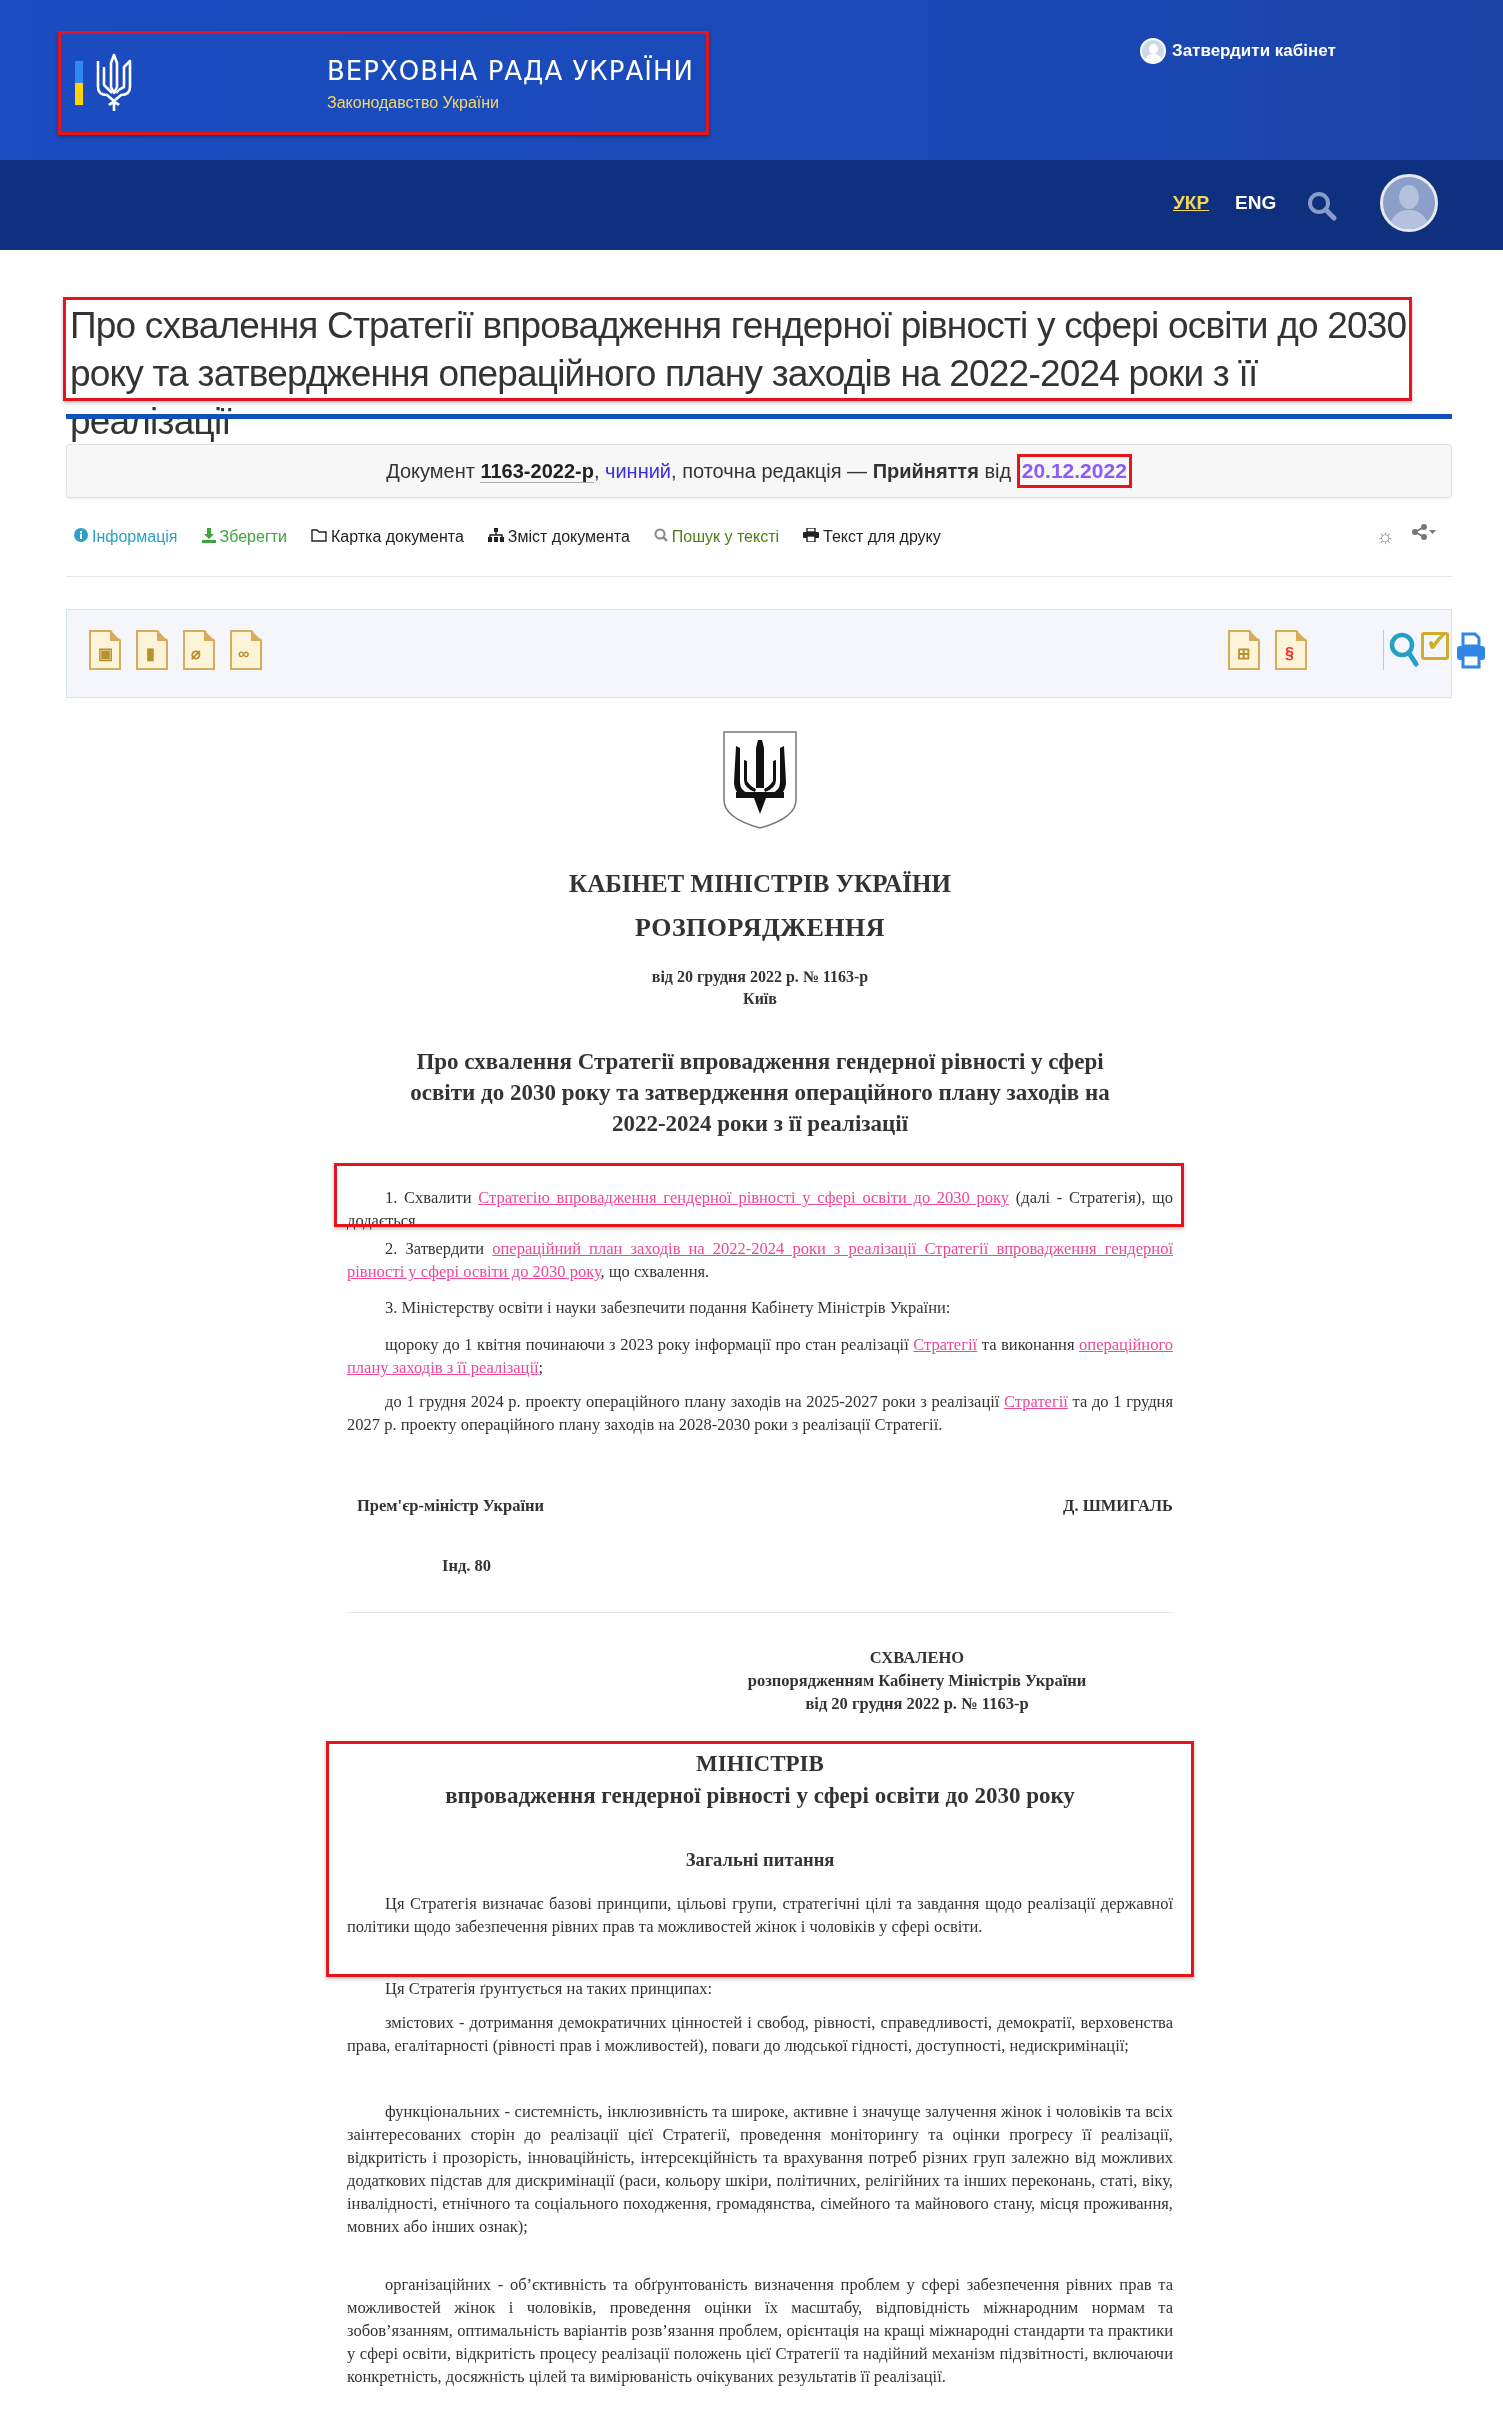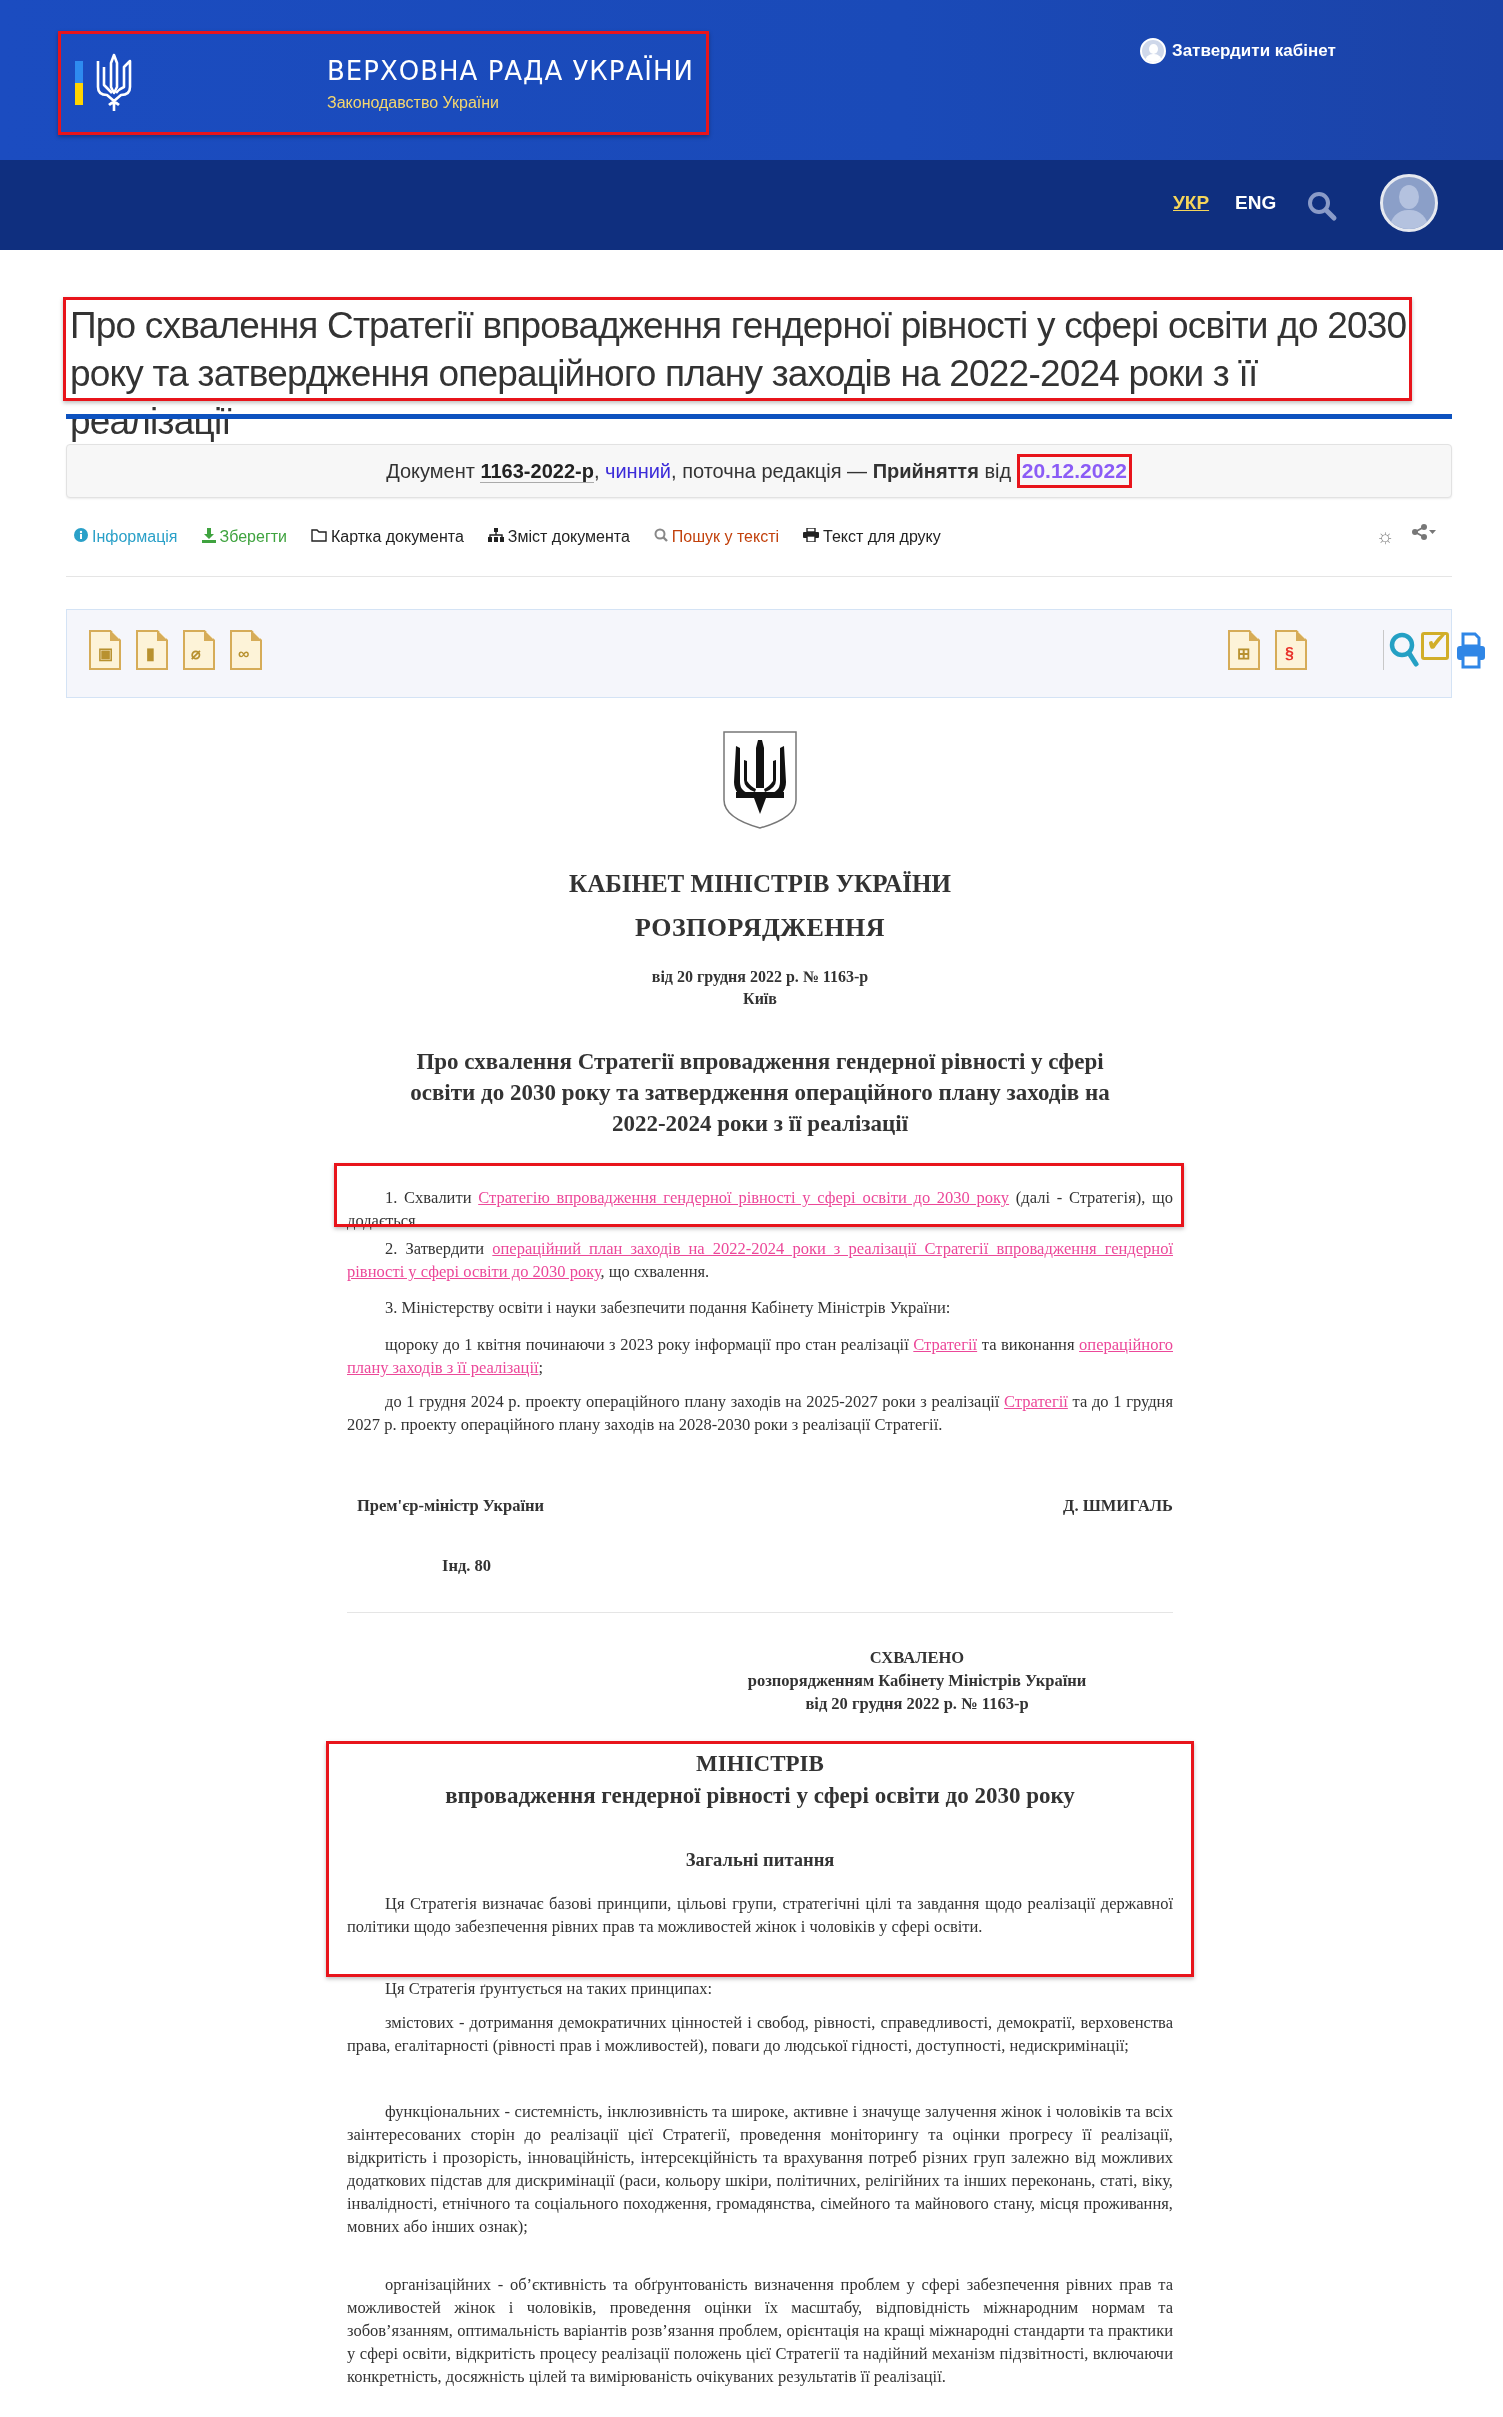--- a/index.html
+++ b/index.html
@@ -62,21 +62,21 @@
   .doc-bar .date-box { display: inline-block; border: 3px solid #e8141b; padding: 0 2px; line-height: 28px;
     color: #8b5cf6; font-weight: bold; font-size: 21px; vertical-align: middle; position: relative; top: -2px; }
 
   
   .actions { position: absolute; left: 74px; top: 522px; height: 30px; display: flex; align-items: center;
     font-size: 16px; }
   .act { display: flex; align-items: center; margin-right: 24px; text-decoration: none; color: #222; white-space: nowrap; }
   .act .ic { margin-right: 4px; display: inline-block; }
   .act.info { color: #2aa0c8; }
   .act.save { color: #3fa33f; }
-  .act.search { color: #c2410c; }
+  .act.search { color: #4d7c0f; }
   .gear-icon { position: absolute; left: 1376px; top: 525px; font-size: 20px; color: #888; }
   .share-icon { position: absolute; left: 1412px; top: 524px; font-size: 18px; color: #777; }
   .act-rule { position: absolute; left: 66px; top: 576px; width: 1386px; height: 1px; background: #e5e5e5; }
 
   
   .toolbar { position: absolute; left: 66px; top: 609px; width: 1386px; height: 89px; background: #f5f6fb;
     border: 1px solid #d4e3f5; }
   .tb-doc { position: absolute; top: 20px; width: 32px; height: 40px; background: #fdf3d8;
     border: 2px solid #d6ac58; clip-path: polygon(0 0, 68% 0, 100% 25%, 100% 100%, 0 100%); }
   .tb-doc::after { content: ""; position: absolute; right: -2px; top: -2px; width: 11px; height: 11px;

